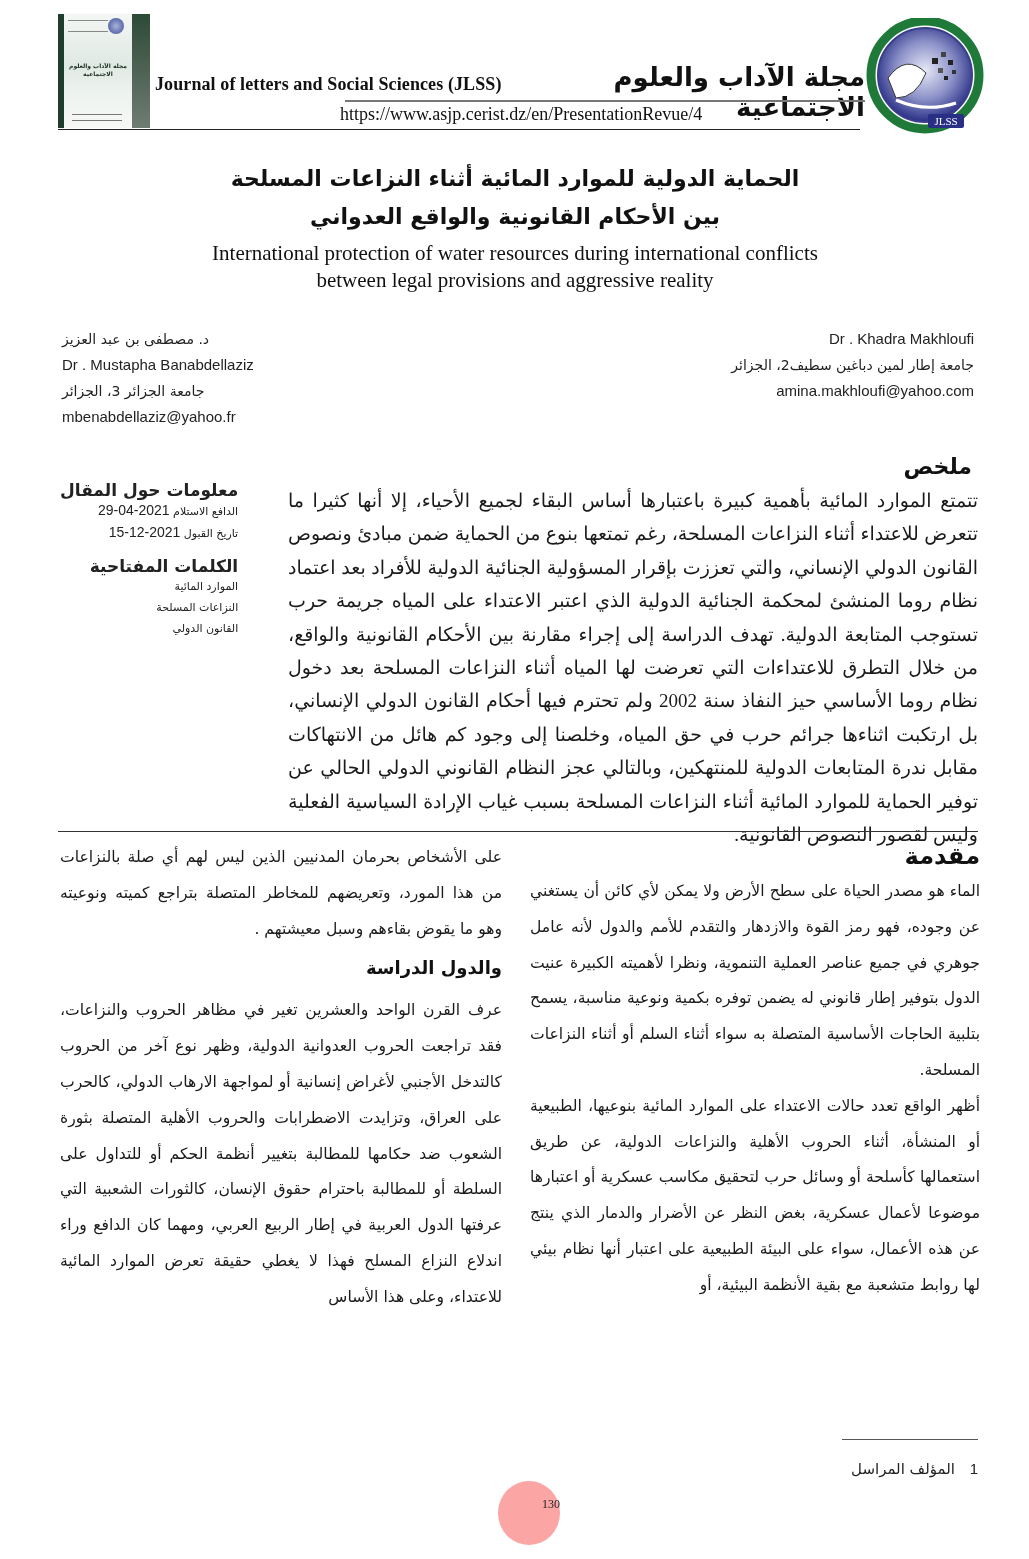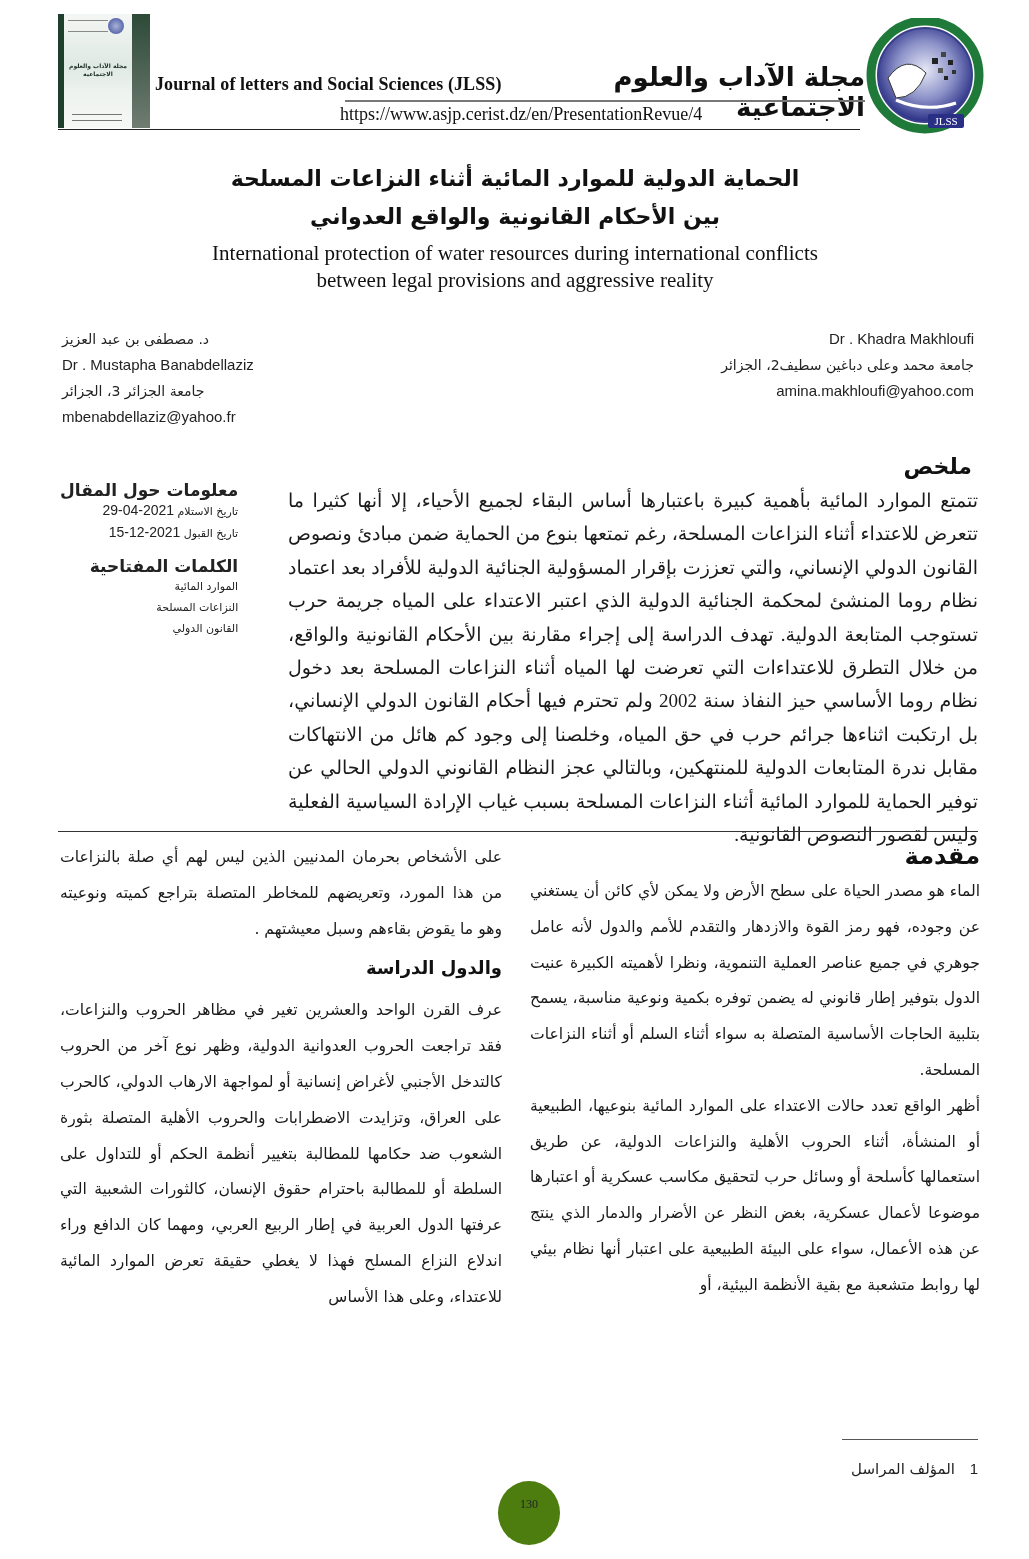--- a/index.html
+++ b/index.html
@@ -58,21 +58,21 @@
   .col p { margin: 0; }
   .col .lastline { text-align-last: right; }
   .sec-prob { margin: 2px 0 6px 0; line-height: 38px; font-size: 18px; }
 
   
   .fn-rule { left: 842px; top: 1439px; width: 136px; height: 1px; background: #555; }
   .footnote { left: 800px; top: 1460px; width: 178px; text-align: right; direction: rtl; font-family: "DejaVu Sans", sans-serif; font-size: 15px; color: #222; }
   .footnote .n { font-family: "Liberation Sans", sans-serif; margin-left: 10px; }
 
   
-  .pagenum { left: 498px; top: 1481px; width: 62px; height: 64px; border-radius: 50%; background: #4d7c0f; text-align: center; line-height: 46px; font-family: "Liberation Serif", serif; font-size: 12px; color: #222; }
+  .pagenum { left: 498px; top: 1481px; width: 62px; height: 64px; border-radius: 50%; background: #fca5a5; text-align: right; line-height: 46px; font-family: "Liberation Serif", serif; font-size: 12px; color: #222; }
 </style>
 </head>
 <body>
 
 <div class="abs cover">
   <div class="c-top"></div>
   <div class="c-logo"></div>
   <div class="c-title" dir="rtl">مجلة الآداب والعلوم الاجتماعية</div>
   <div class="c-foot"></div>
   <div class="spine"></div>
@@ -112,36 +112,36 @@
   <div>الحماية الدولية للموارد المائية أثناء النزاعات المسلحة</div>
   <div>بين الأحكام القانونية والواقع العدواني</div>
 </div>
 <div class="abs title-en">
   <div>International protection of water resources during international conflicts</div>
   <div>between legal provisions and aggressive reality</div>
 </div>
 
 <div class="abs author author-right">
   <div>Dr . Khadra Makhloufi</div>
-  <div class="ar">جامعة محمد وعلى دباغين سطيف2، الجزائر</div>
+  <div class="ar">جامعة إطار لمين دباغين سطيف2، الجزائر</div>
   <div>amina.makhloufi@yahoo.com</div>
 </div>
 
 <div class="abs author author-left">
   <div class="ar"><span>د. مصطفى بن عبد العزيز</span></div>
   <div>Dr . Mustapha Banabdellaziz</div>
   <div class="ar"><span>جامعة الجزائر 3، الجزائر</span></div>
   <div>mbenabdellaziz@yahoo.fr</div>
 </div>
 
 <div class="abs info">
   <div class="inner">
     <div class="info-head">معلومات حول المقال</div>
     <div class="info-date">
-      <span>تاريخ الاستلام</span>
+      <span>الدافع الاستلام</span>
       <span class="num">2021-04-29</span>
     </div>
     <div class="info-date">
       <span>تاريخ القبول</span>
       <span class="num">2021-12-15</span>
     </div>
     <div class="info-head kw-head">الكلمات المفتاحية</div>
     <div class="kw">الموارد المائية</div>
     <div class="kw">النزاعات المسلحة</div>
     <div class="kw">القانون الدولي</div>

